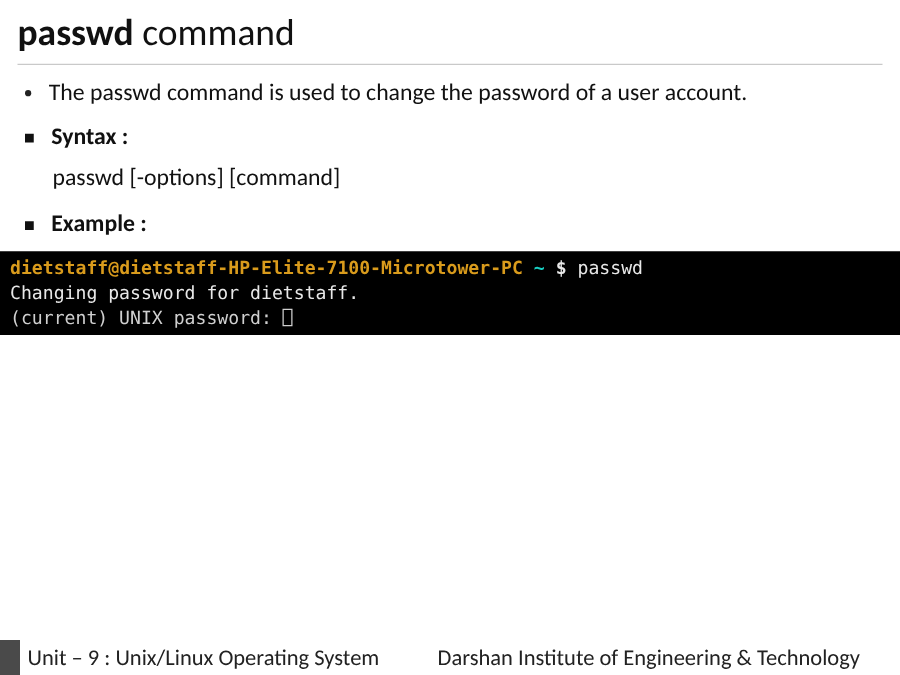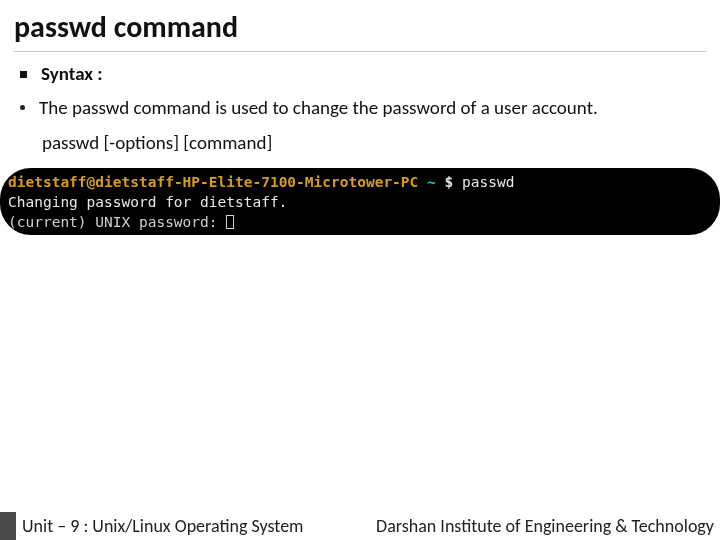--- a/index.html
+++ b/index.html
@@ -15,21 +15,21 @@
     width: 100%;
     height: 100%;
     position: relative;
   }
   .title {
     font-size: 30px;
     padding: 8px 14px 4px 14px;
     color: #111;
   }
   .title .bold { font-weight: 700; }
-  .title .reg { font-weight: 700; }
+  .title .reg { font-weight: 400; }
   .title-rule {
     height: 1px;
     background: #c9c9c9;
     margin: 2px 14px 10px 14px;
   }
   .content {
     padding: 0 14px;
     font-size: 19px;
     color: #111;
   }
@@ -64,21 +64,20 @@
     width: 100%;
     background: #000;
     color: #fff;
     font-family: "DejaVu Sans Mono", Menlo, Consolas, monospace;
     font-size: 14.5px;
     line-height: 1.4;
     padding: 4px 8px 2px 8px;
     margin-top: 2px;
     min-height: 62px;
     white-space: pre;
-    border-radius: 31px;
   }
   .t-gold { color: #d99b1c; font-weight: 700; }
   .t-white { color: #e8e8e8; }
   .t-bold { font-weight: 700; }
   .t-cyan { color: #19d0c4; font-weight: 700; }
   .t-gray { color: #cfcfcf; }
   .cursor {
     display: inline-block;
     width: 8px; height: 14px;
     border: 1px solid #cfcfcf;
@@ -97,47 +96,51 @@
     color: #fff;
     width: 16px;
     height: 100%;
   }
   .footer-unit {
     padding-left: 6px;
     color: #222;
   }
   .footer-spacer { flex: 1; }
   .footer-inst {
-    padding-right: 6px;
+    padding-right: 32px;
     color: #222;
   }
 </style>
 </head>
 <body>
 
 <div class="slide">
 
   <div class="title">
     <span class="bold">passwd</span><span class="reg"> command</span>
   </div>
   <div class="title-rule"></div>
 
   <div class="content">
 
     <div class="bullet-row">
+      <span class="dot"></span>
+      <div class="desc">The passwd command is used to change the password of a user account.</div>
+    </div>
+
+    <div class="bullet-row">
       <span class="sq"></span>
       <div class="label">Syntax :</div>
     </div>
+    <div class="syntax-line">passwd [-options] [command]</div>
 
     <div class="bullet-row">
-      <span class="dot"></span>
-      <div class="desc">The passwd command is used to change the password of a user account.</div>
+      <span class="sq"></span>
+      <div class="label">Example :</div>
     </div>
-    <div class="syntax-line">passwd [-options] [command]</div>
-
 
   </div>
 
   <div class="terminal"><span class="t-gold">dietstaff</span><span class="t-gold">@</span><span class="t-gold">dietstaff-HP-Elite-7100-Microtower-PC</span><span class="t-white t-bold"> </span><span class="t-cyan">~</span><span class="t-white t-bold"> $ </span><span class="t-white">passwd</span>
 <span class="t-white">Changing password for dietstaff.</span>
 <span class="t-gray">(current) UNIX password: </span><span class="cursor"></span></div>
 
   <div class="footer">
     <div class="footer-left"></div>
     <div class="footer-unit">Unit – 9  : Unix/Linux Operating System</div>

